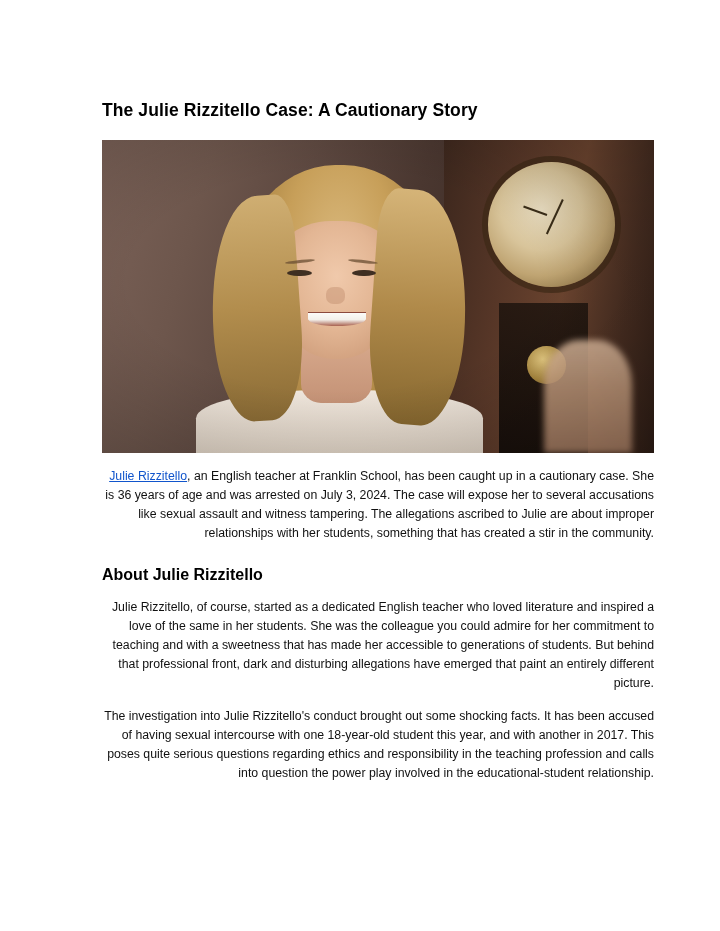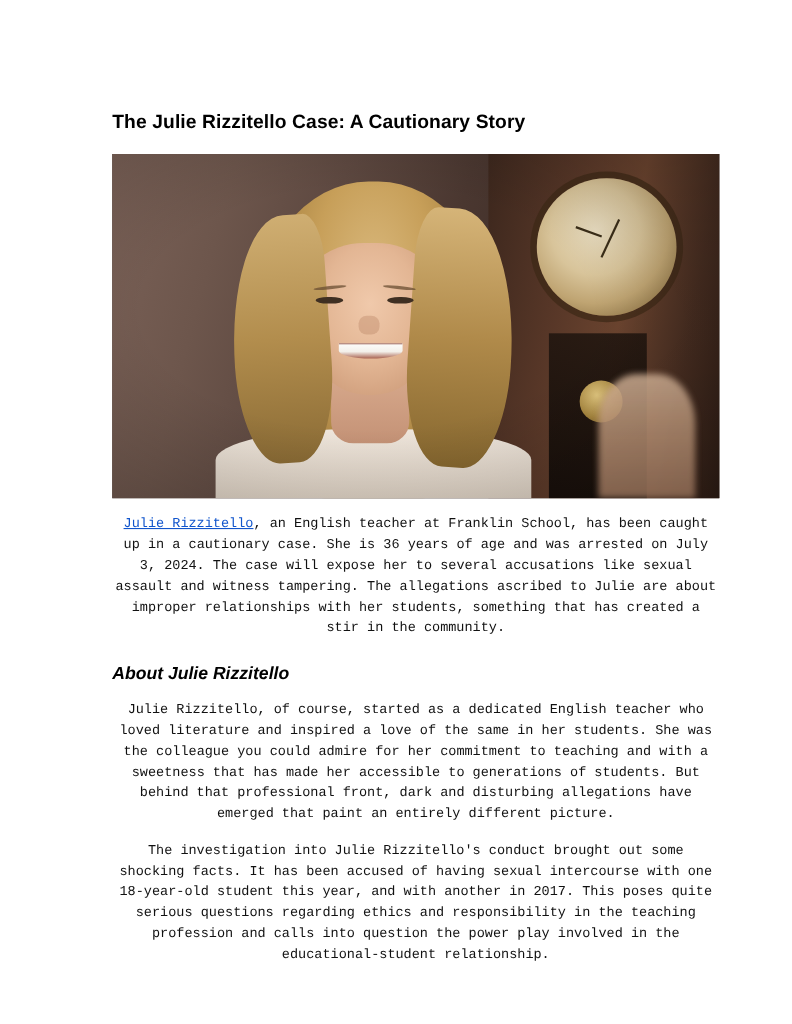--- a/index.html
+++ b/index.html
@@ -220,30 +220,28 @@
   .photo .vignette {
     position: absolute;
     inset: 0;
     background: radial-gradient(ellipse at 42% 45%, rgba(0,0,0,0) 45%, rgba(0,0,0,0.22) 100%);
   }
   p.body-text {
     font-size: 12.3px;
     line-height: 1.55;
     margin: 0 0 14px 0;
     color: #111;
-    text-align: center;
-    font-family: Liberation Mono, monospace;
+    text-align: right;
   }
   h2.section-title {
     font-size: 16px;
     font-weight: bold;
     margin: 22px 0 12px 0;
     line-height: 1.3;
     color: #000;
-    font-style: italic;
   }
   a.inline-link {
     color: #1155cc;
     text-decoration: underline;
   }
   .spacer-bottom { height: 24px; }
 </style>
 </head>
 <body>
 

